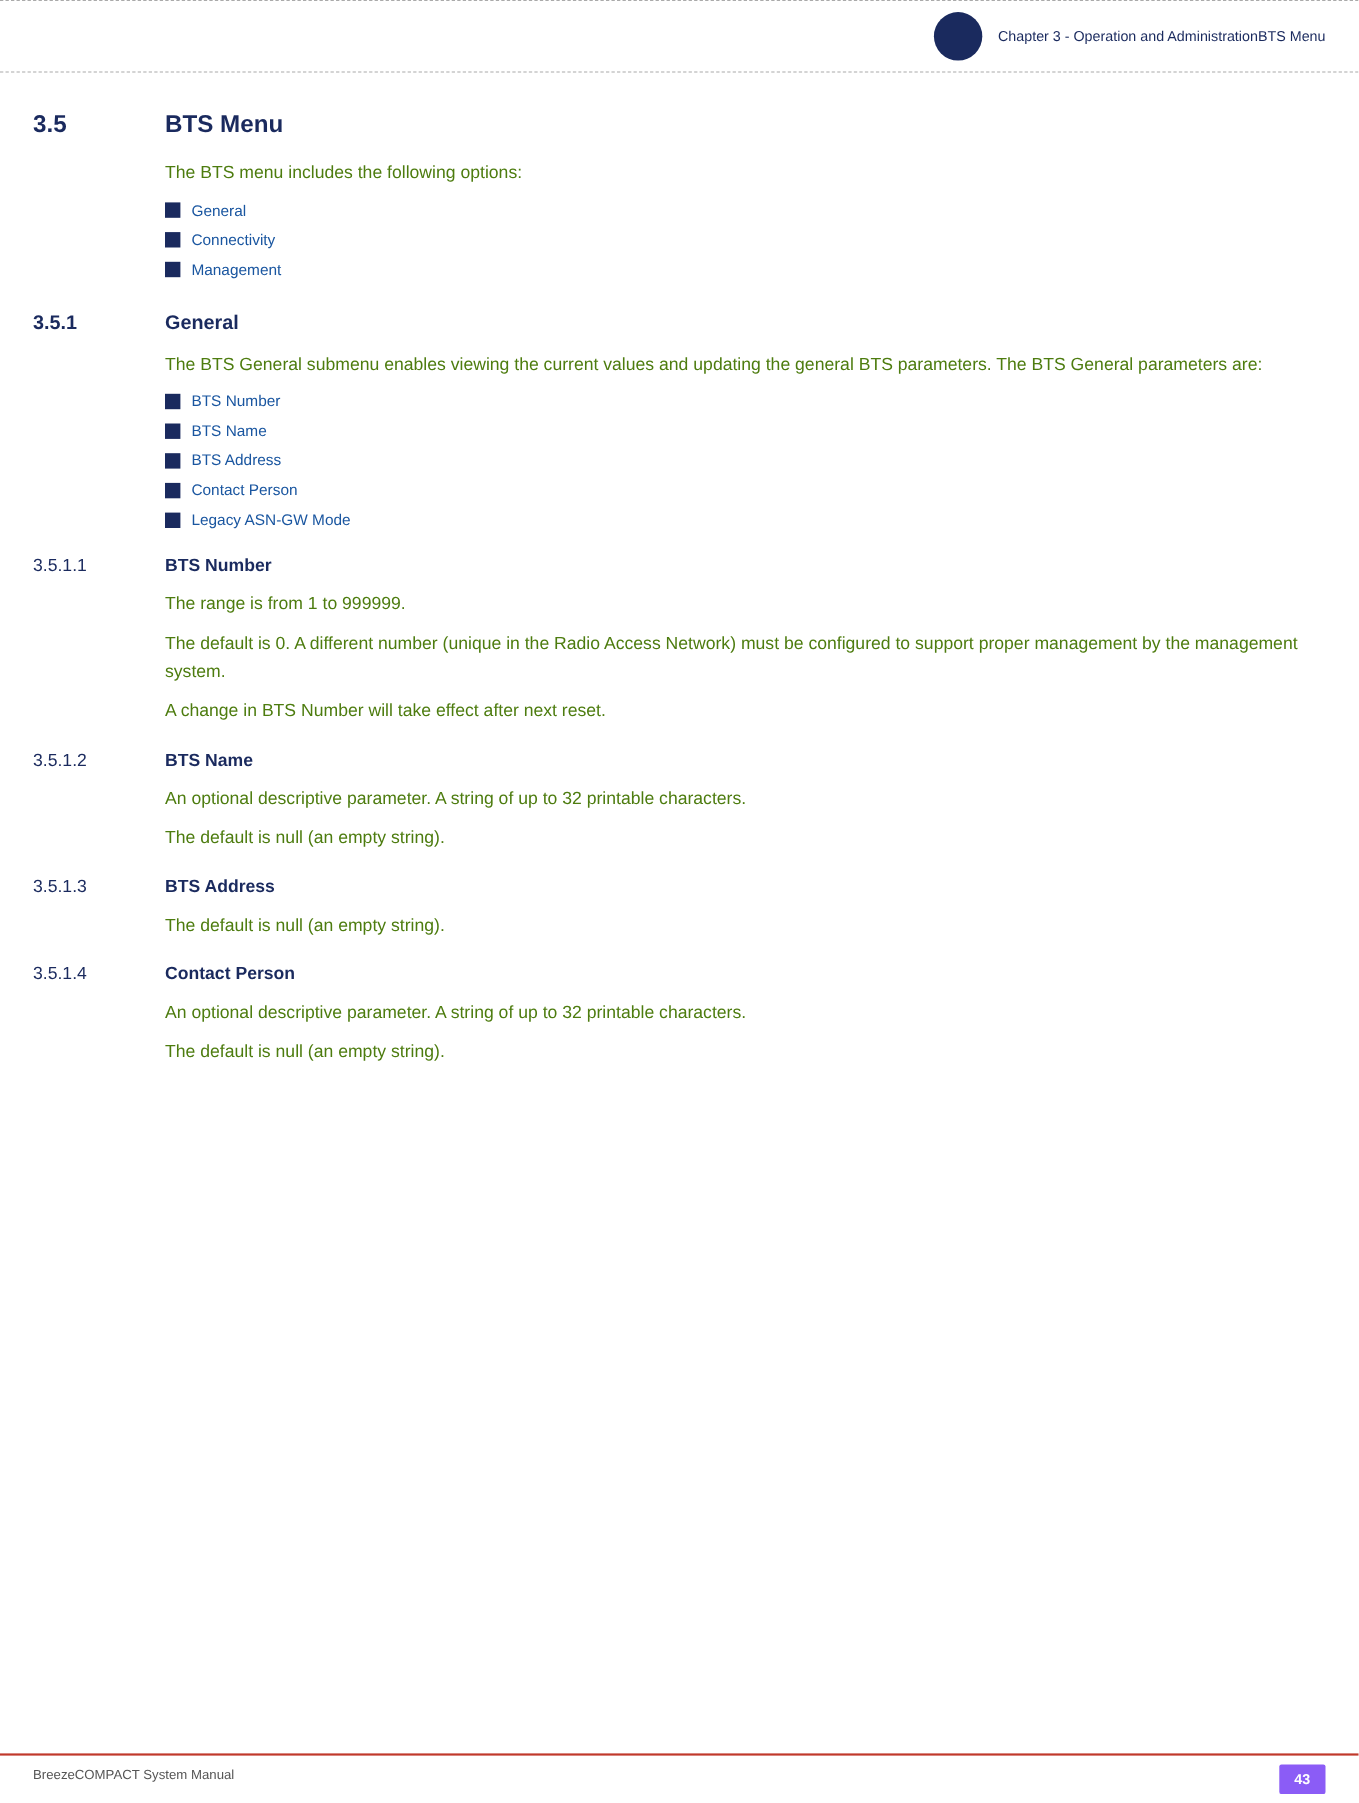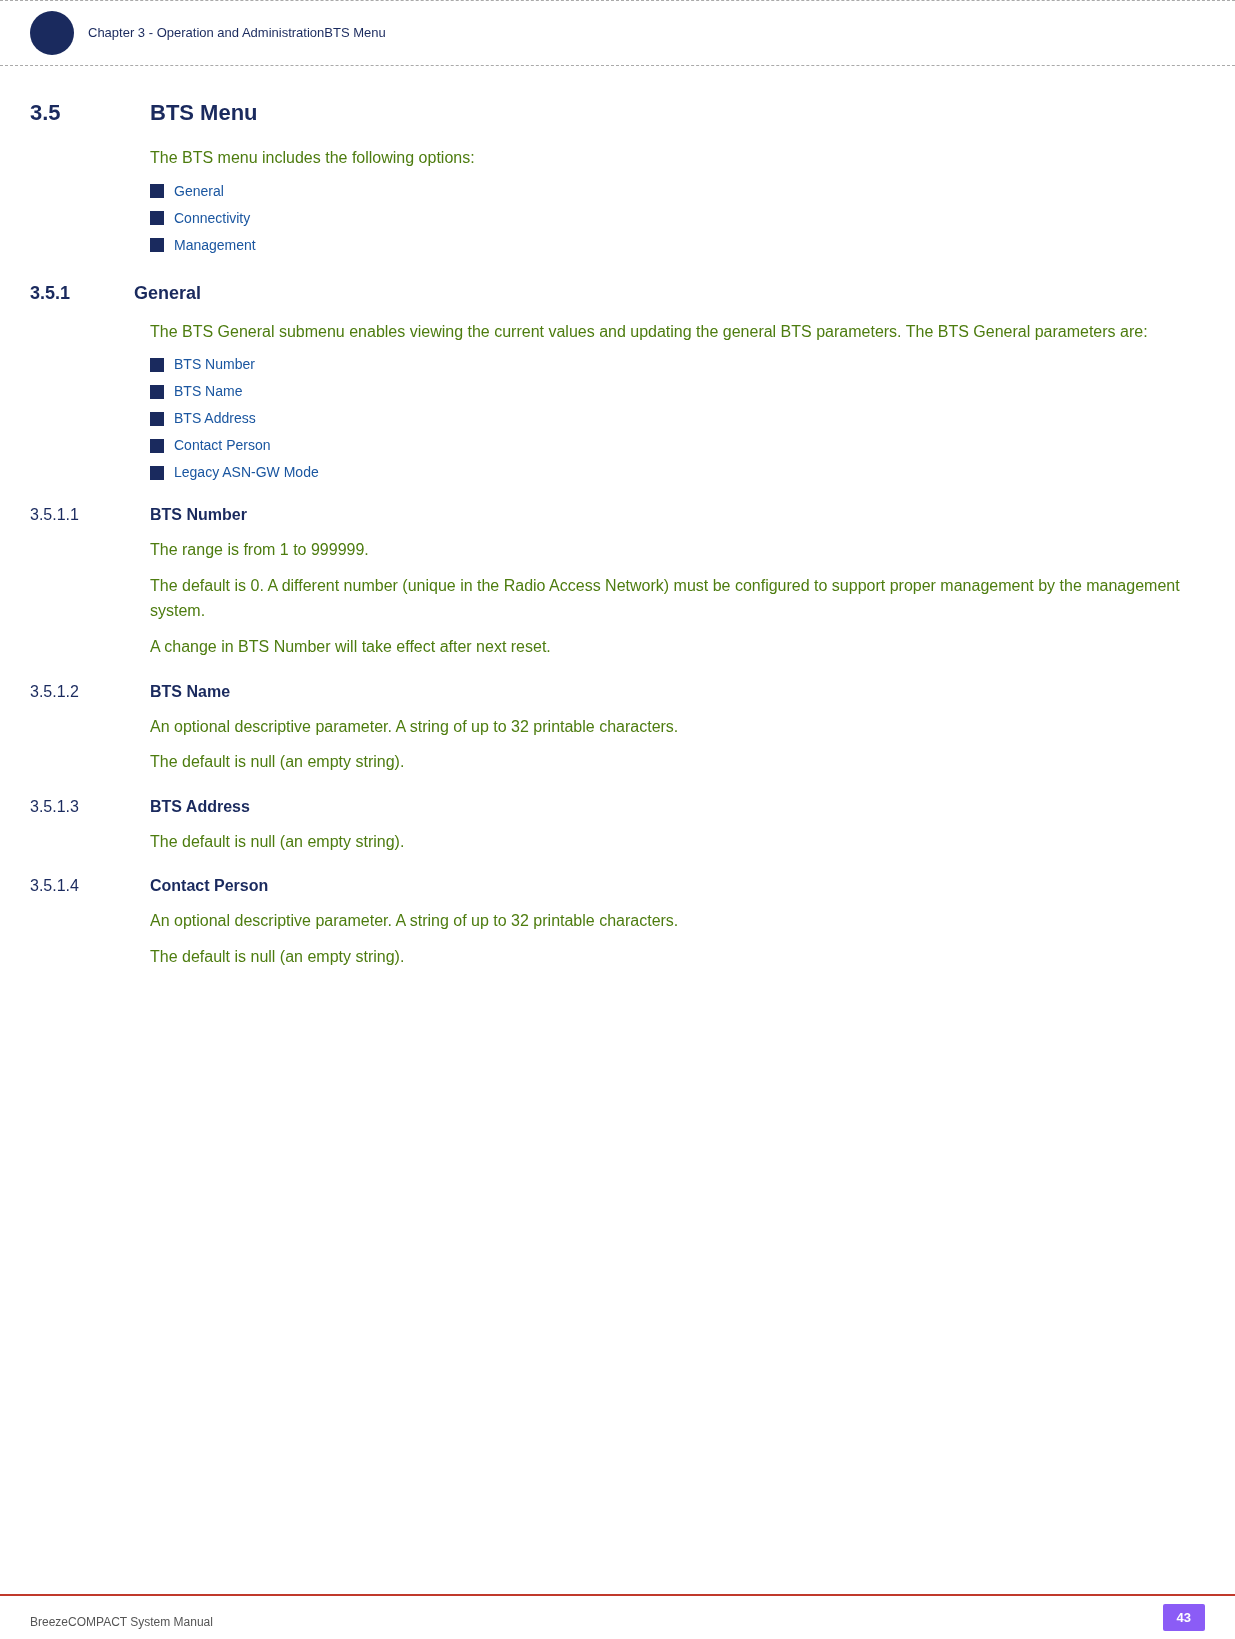--- a/index.html
+++ b/index.html
@@ -8,21 +8,21 @@
       background: #ffffff;
       color: #333333;
       font-size: 14px;
       line-height: 1.5;
     }
 
     
     .header {
       display: flex;
       align-items: center;
-      justify-content: flex-start;
+      justify-content: flex-end;
       padding: 10px 30px;
       border-bottom: 1px dashed #aaaaaa;
       border-top: 1px dashed #aaaaaa;
     }
     .header-left {
       display: flex;
       align-items: center;
       gap: 14px;
     }
     .header-circle {
@@ -61,21 +61,21 @@
       min-width: 80px;
     }
     .section-title {
       font-size: 22px;
       font-weight: bold;
       color: #1a2a5e;
     }
 
     .subsection-heading {
       display: flex;
-      gap: 24px;
+      gap: 40px;
       margin-bottom: 12px;
       margin-top: 24px;
       align-items: flex-end;
     }
     .subsection-num {
       font-size: 18px;
       font-weight: bold;
       color: #1a2a5e;
       min-width: 80px;
     }
@@ -133,21 +133,21 @@
       font-size: 14px;
     }
 
     
     .footer {
       position: fixed;
       bottom: 0;
       left: 0;
       right: 0;
       display: flex;
-      align-items: flex-end;
+      align-items: flex-start;
       justify-content: space-between;
       padding: 8px 30px;
       border-top: 2px solid #c0392b;
       background: #ffffff;
     }
     .footer-left {
       font-size: 12px;
       color: #555555;
     }
     .footer-right {

